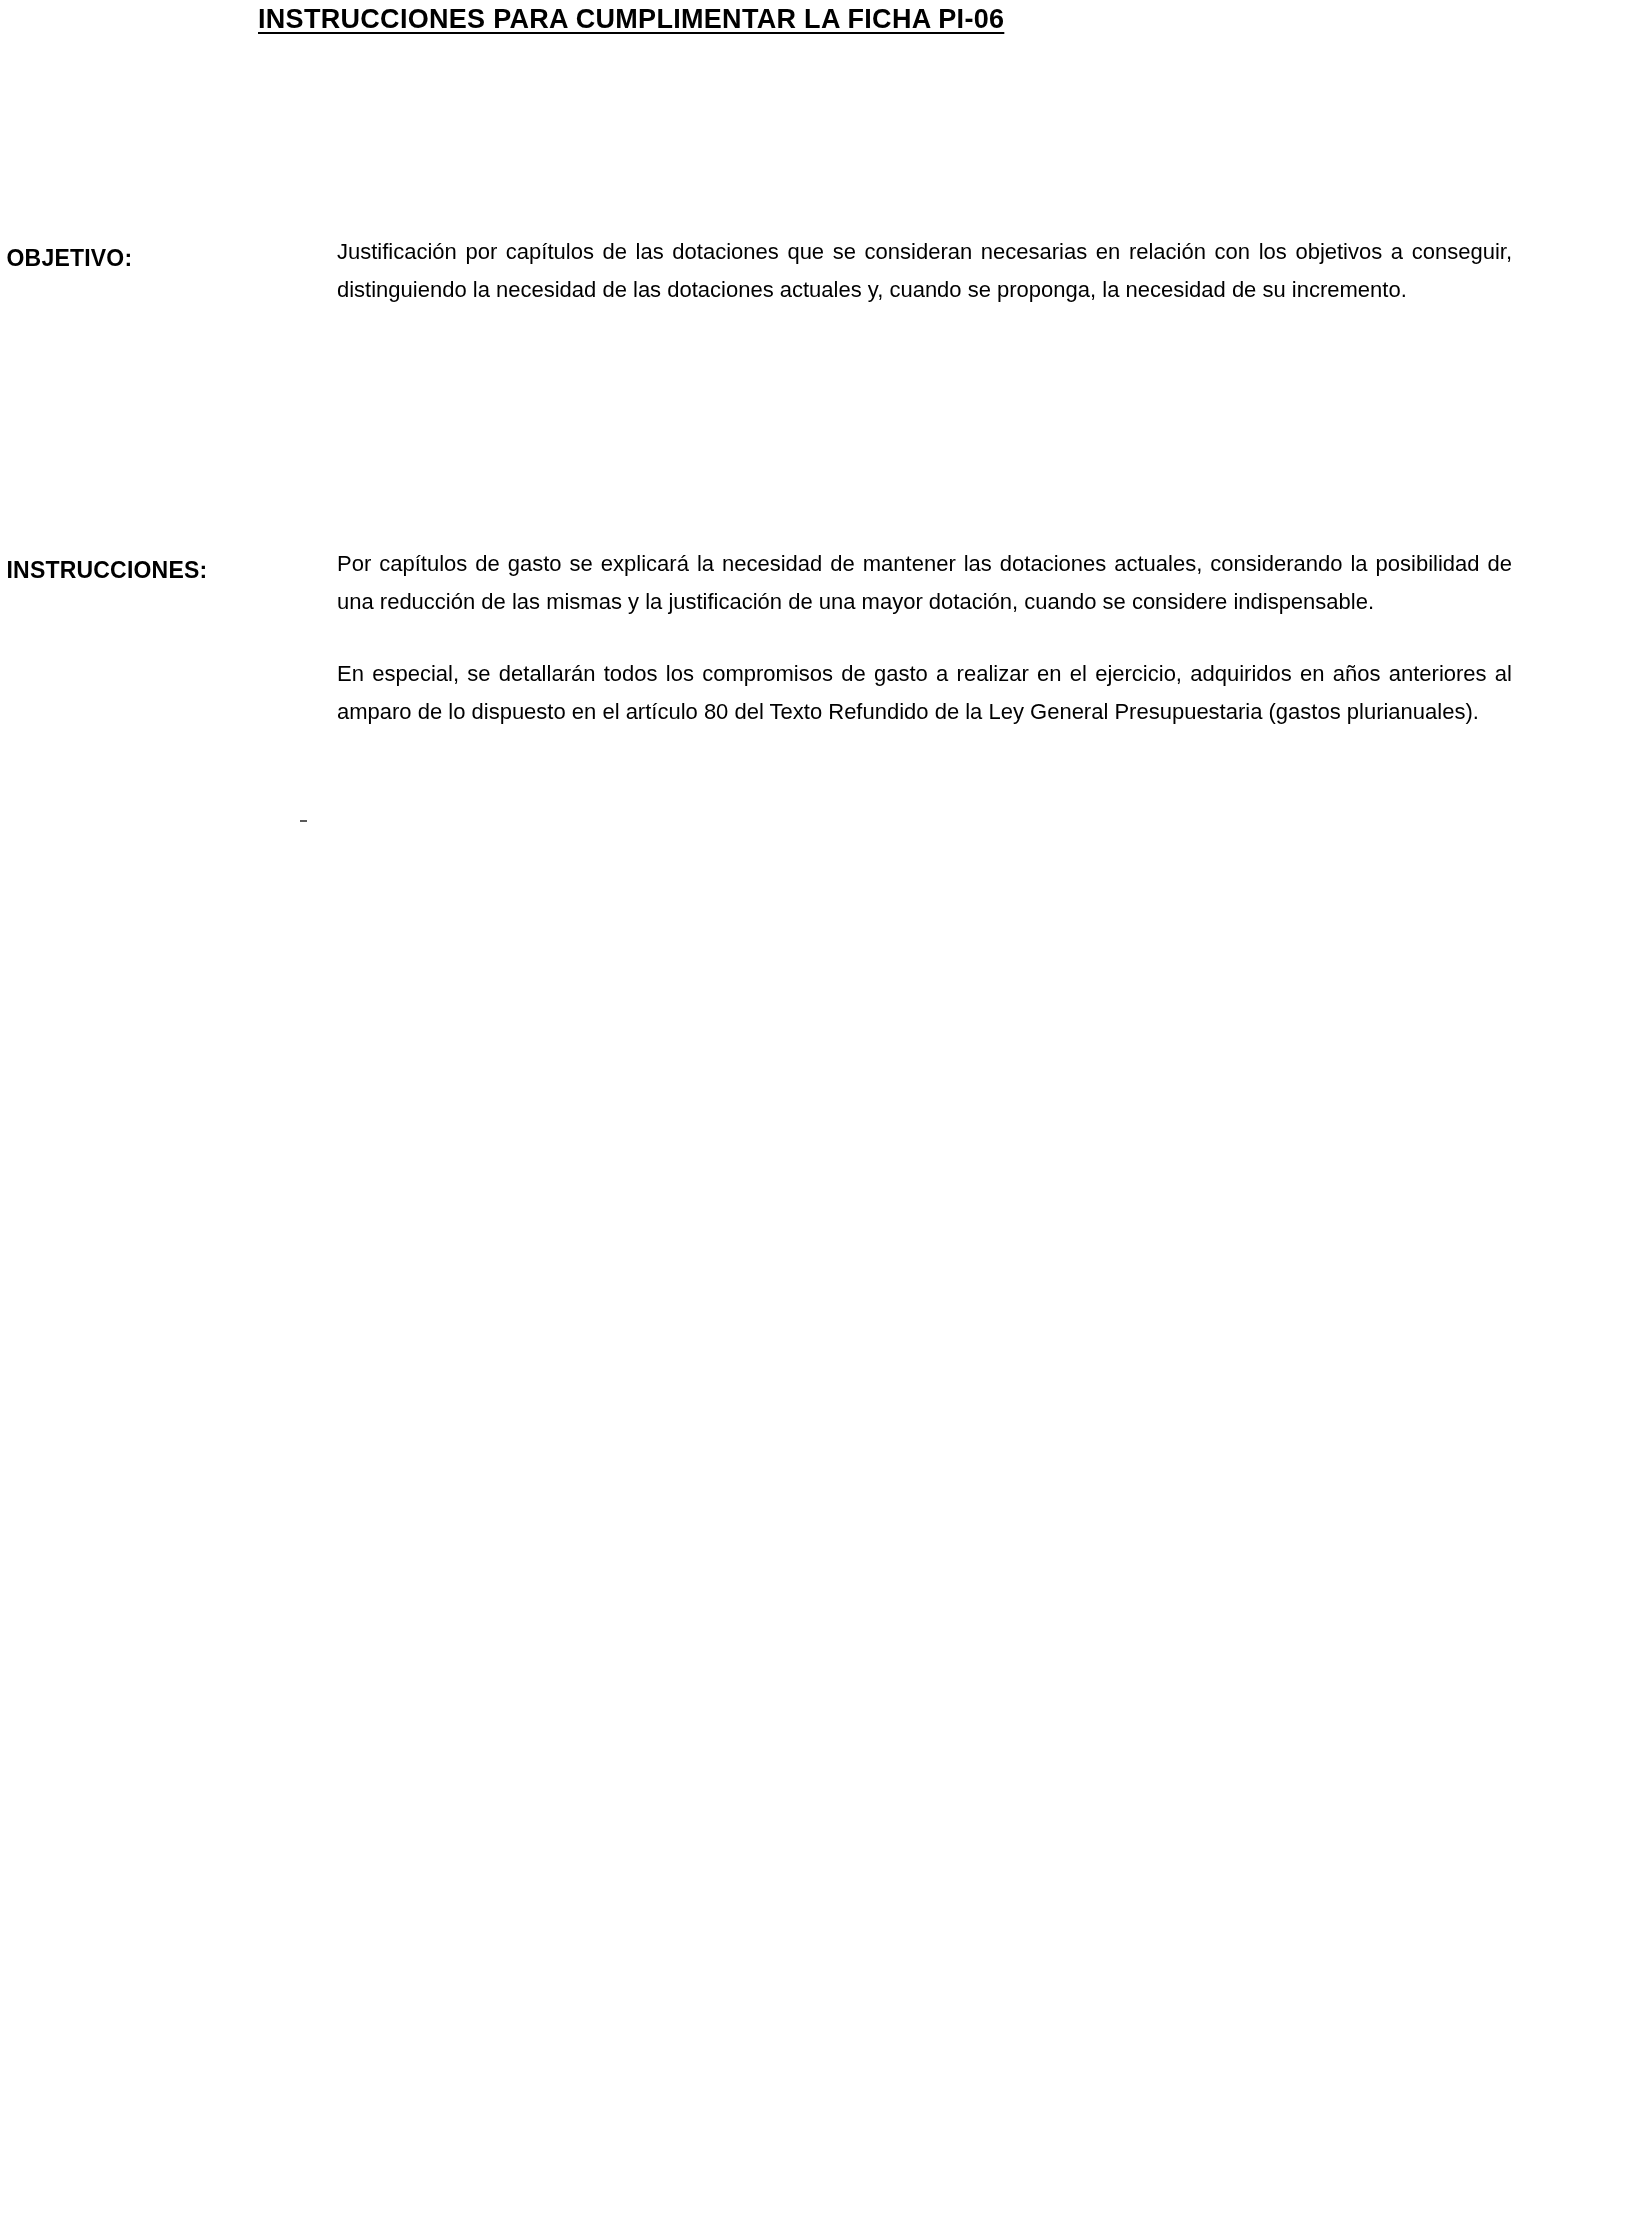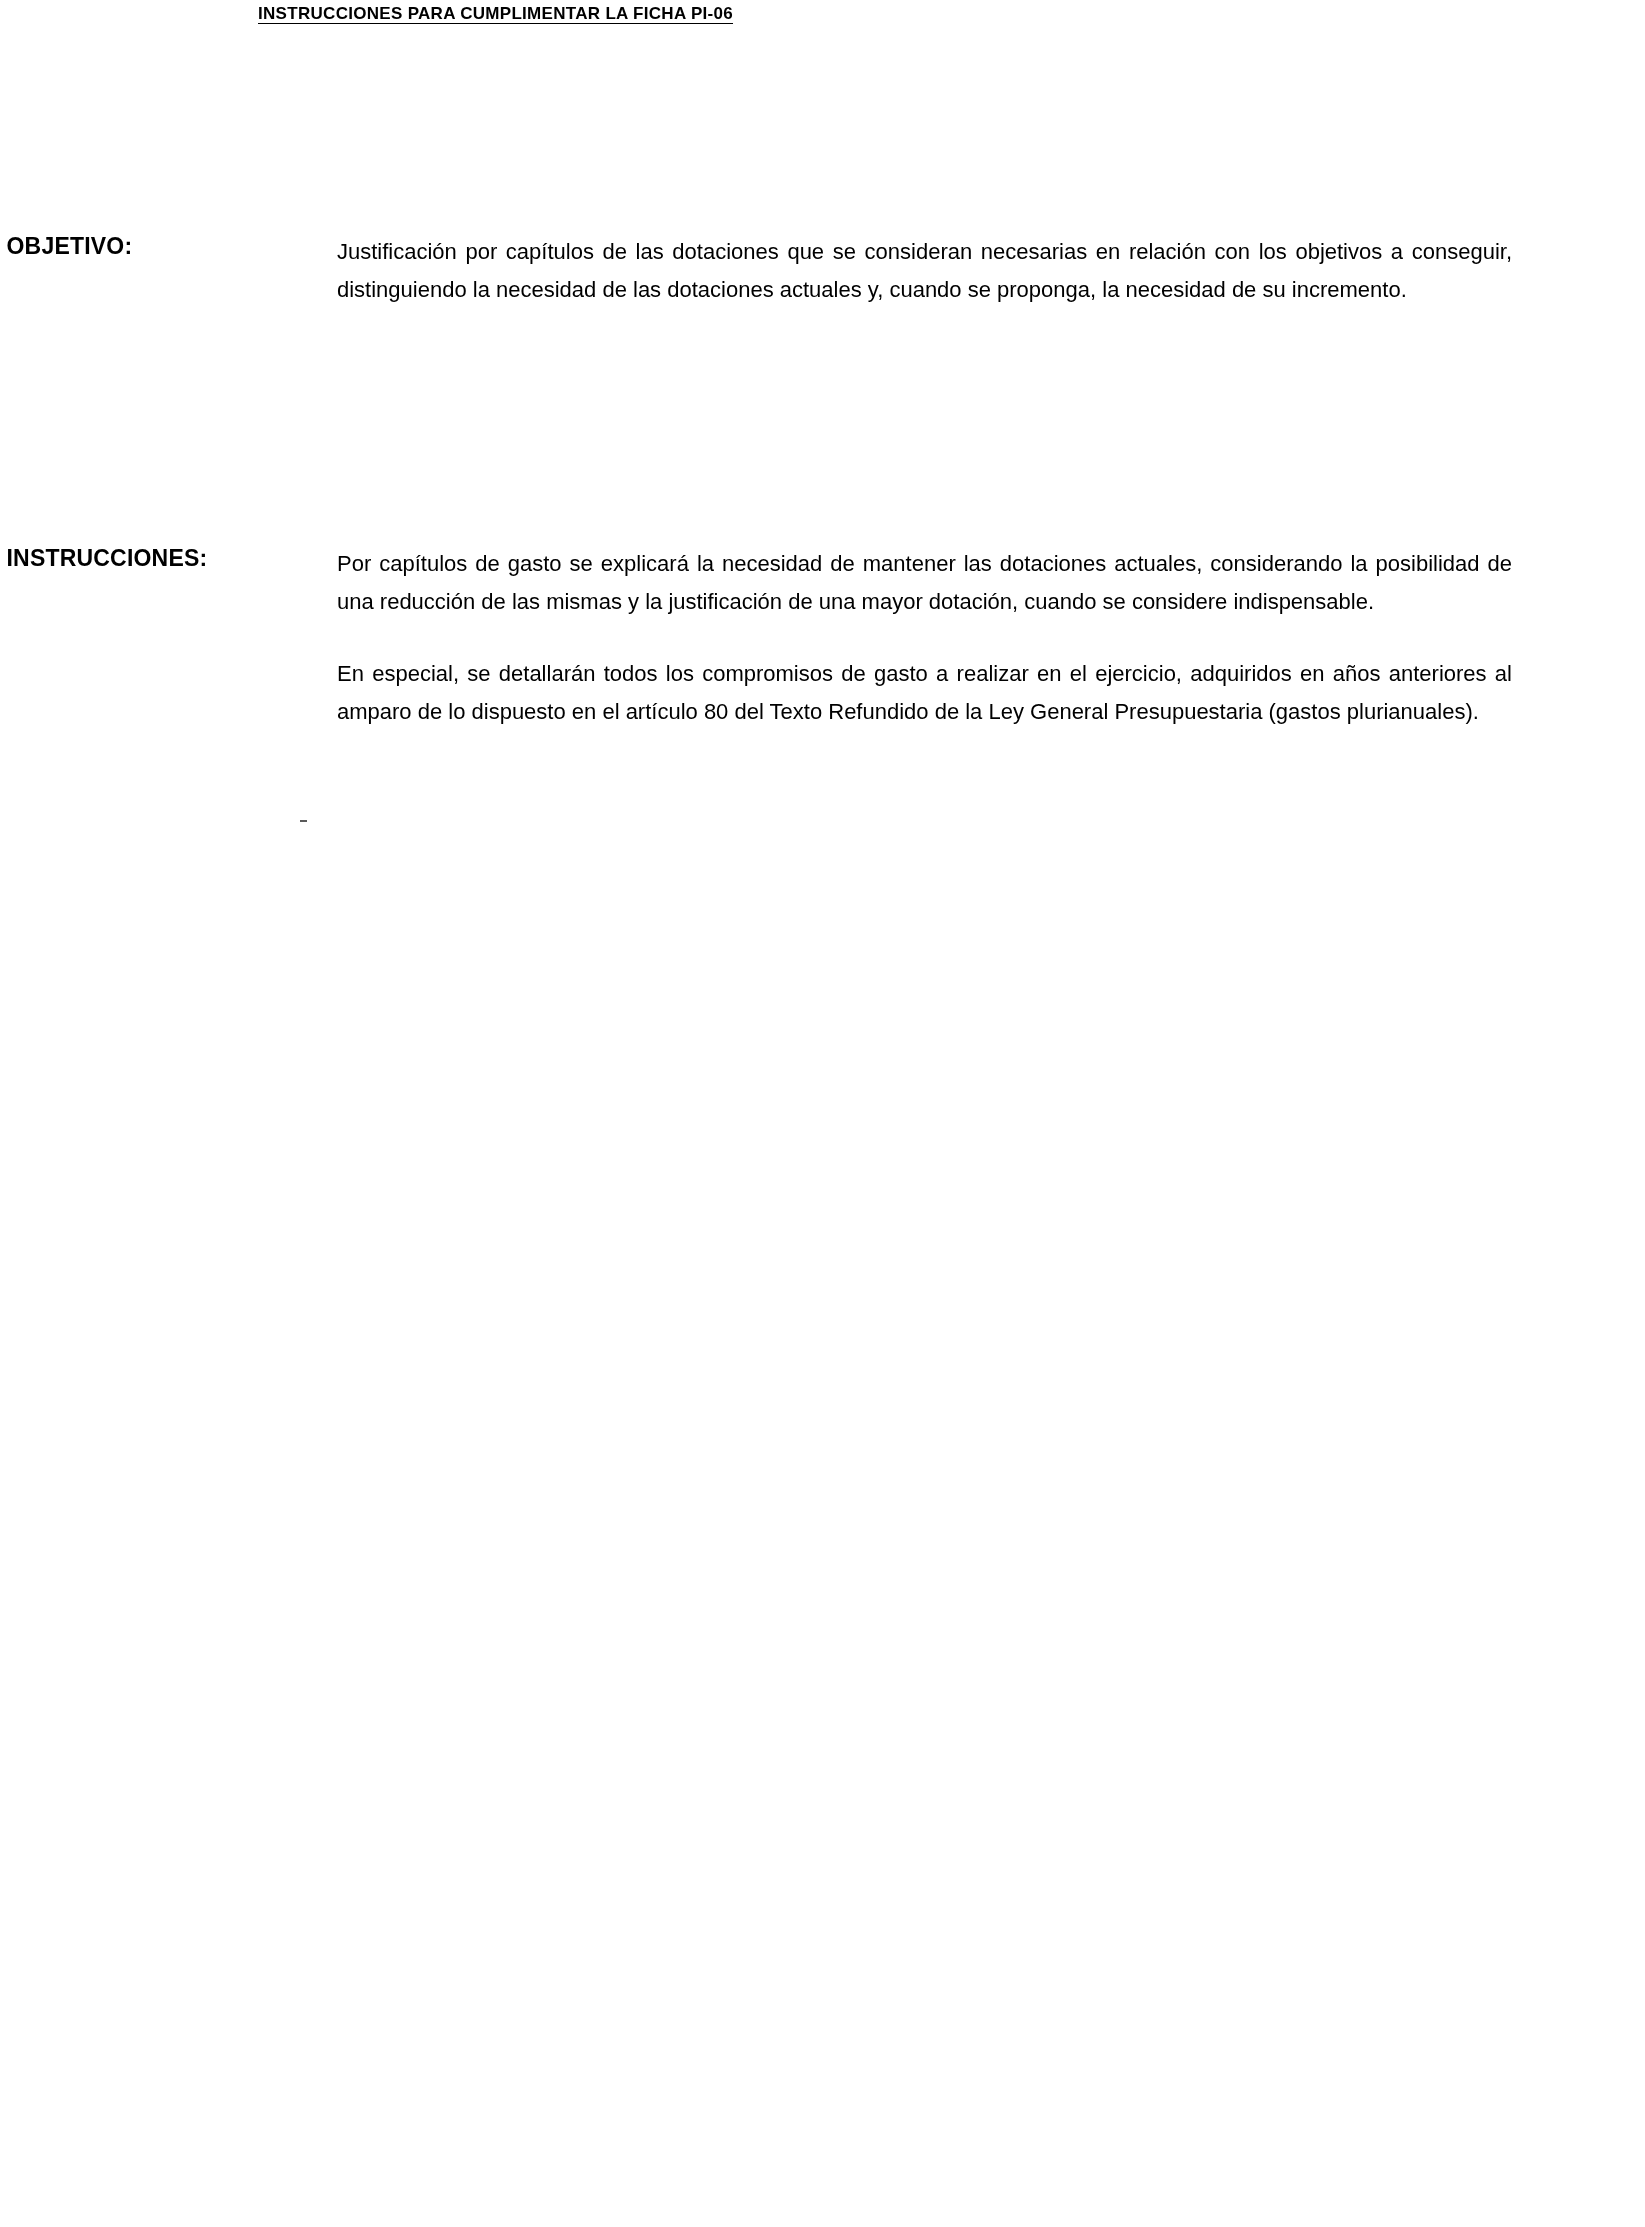--- a/index.html
+++ b/index.html
@@ -18,36 +18,36 @@
   .page {
     position: relative;
     width: 1645px;
     height: 2227px;
     box-sizing: border-box;
   }
   .doc-title {
     position: absolute;
     left: 258px;
     top: 4px;
-    font-size: 17px;
+    font-size: 27px;
     font-weight: bold;
     letter-spacing: 0.3px;
     text-decoration: underline;
     text-underline-offset: 4px;
     white-space: nowrap;
   }
   .section {
     position: absolute;
     left: 0;
     width: 1645px;
   }
   .section-label {
     position: absolute;
     left: 6.5px;
-    top: 0;
+    top: 12px;
     font-size: 23px;
     font-weight: bold;
     letter-spacing: 0.2px;
     white-space: nowrap;
   }
   .section-body {
     position: absolute;
     left: 337px;
     width: 1175px;
     font-size: 22px;

